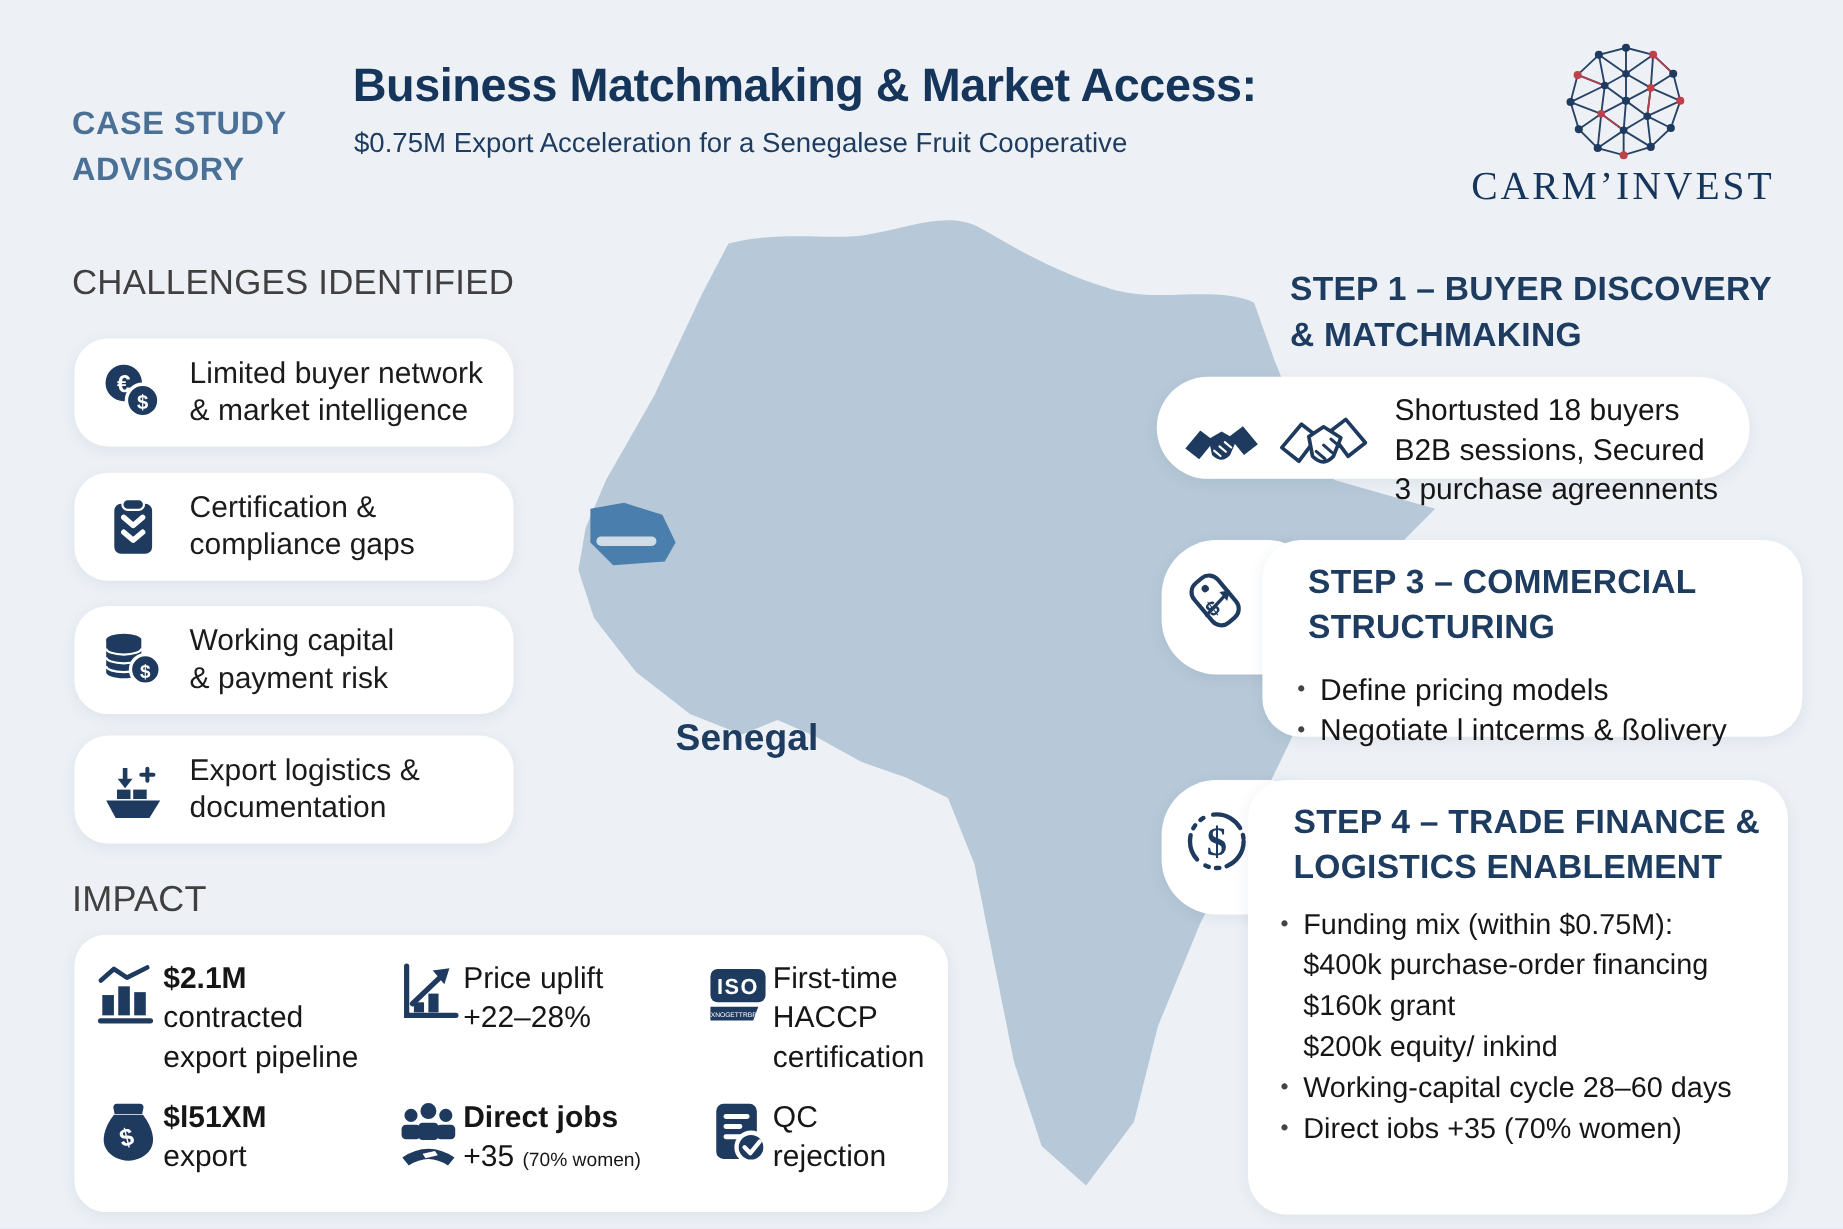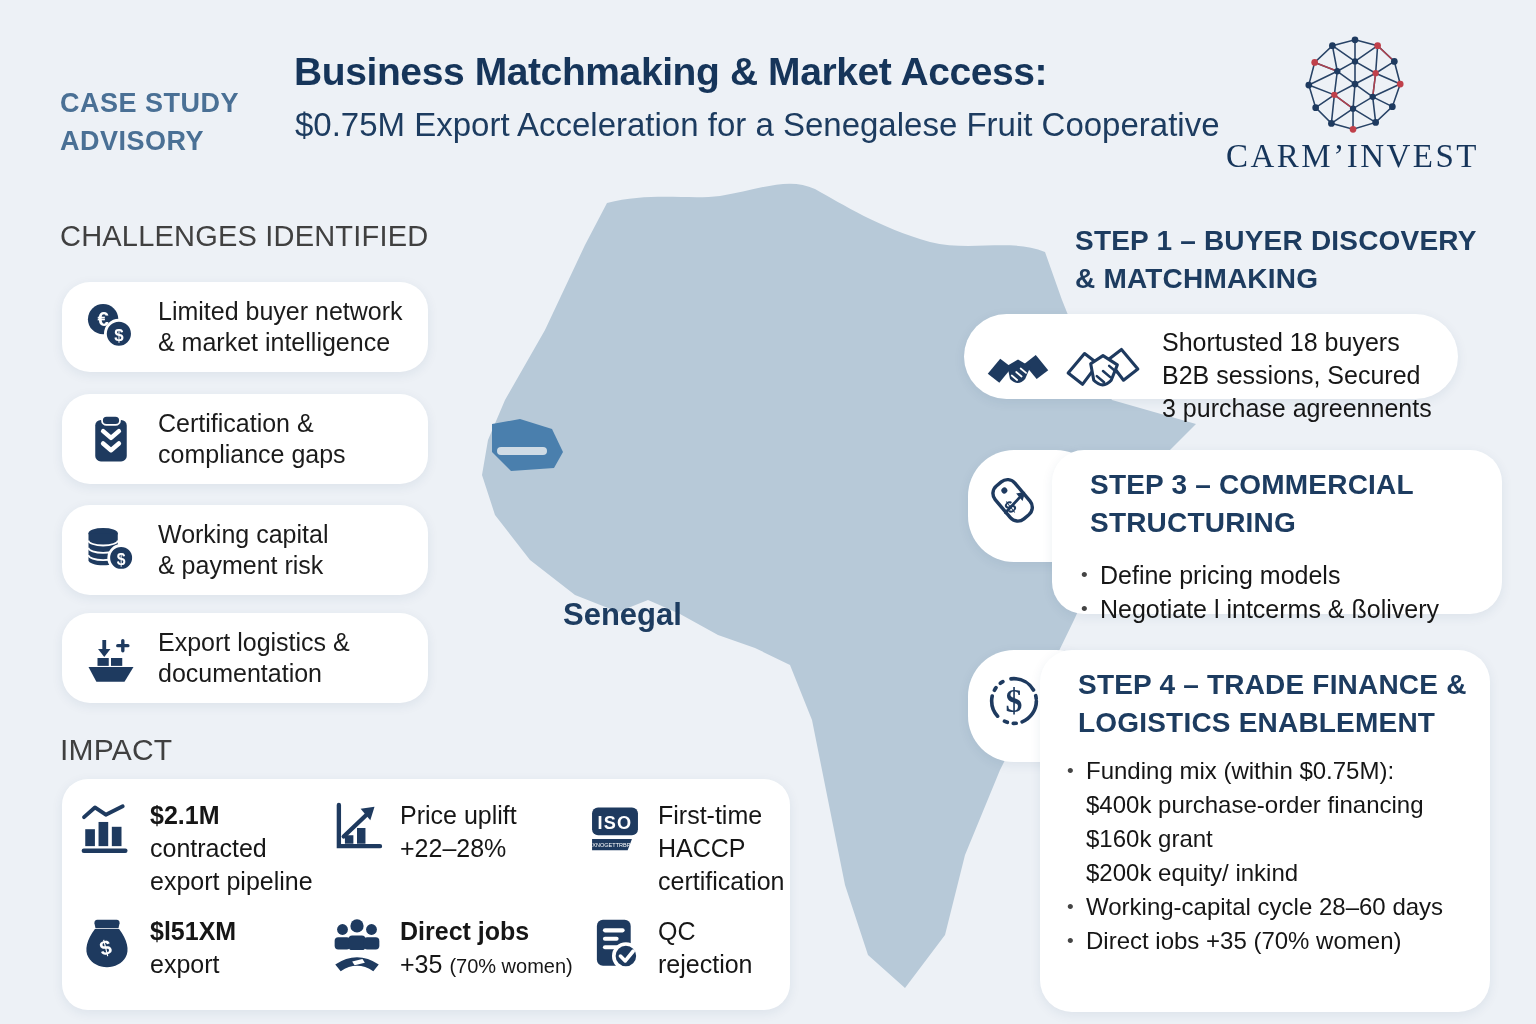--- a/index.html
+++ b/index.html
@@ -3,30 +3,30 @@
 <meta charset="utf-8">
 <style>
   html,body{margin:0;padding:0;background:#dde3ea;}
   .canvas{position:relative;width:1536px;height:1024px;background:#edf1f6;overflow:hidden;
           font-family:"Liberation Sans","DejaVu Sans",sans-serif;color:#1c1c1c;}
   .abs{position:absolute;}
   svg{display:block;}
   .card{position:absolute;background:#fff;box-shadow:0 3px 12px rgba(29,60,96,.08);z-index:2;}
   .eyebrow{font-weight:700;font-size:27px;line-height:38px;color:#4a7095;letter-spacing:.5px;z-index:3;margin-top:32px;}
   .title{font-size:39px;font-weight:700;color:#16355a;letter-spacing:-.4px;white-space:nowrap;z-index:3;}
-  .subtitle{font-size:33px;font-weight:400;color:#1d3c60;white-space:nowrap;z-index:3;}
+  .subtitle{font-size:23px;font-weight:400;color:#1d3c60;white-space:nowrap;z-index:3;}
   .brand{font-family:"Liberation Serif","DejaVu Serif",serif;font-size:33px;font-weight:400;
          color:#16355a;letter-spacing:2.5px;text-align:left;z-index:3;}
   .sec-h{font-size:29px;font-weight:400;color:#404040;letter-spacing:.2px;z-index:3;}
   .chal-card{display:flex;align-items:center;gap:20px;padding:0 14px 0 22px;width:330px;height:90px;border-radius:28px;}
   .chal-text{font-size:25px;line-height:31px;color:#1b1b1b;}
-  .impact-item{position:absolute;display:flex;gap:14px;align-items:flex-start;}
+  .impact-item{position:absolute;display:flex;align-items:flex-start;}
   .impact-text{font-size:25px;line-height:33px;color:#161616;}
   .w600{font-weight:700;}
-  .small-paren{font-size:20px;margin-top:37px;}
+  .small-paren{font-size:16px;margin-top:37px;}
   .step-h{font-size:28px;line-height:38px;font-weight:700;color:#1d3c60;letter-spacing:.2px;z-index:3;}
   .step-body{font-size:25px;line-height:33px;color:#161616;}
   .bullet{position:relative;padding-left:24px;font-size:24px;line-height:34px;color:#161616;}
   .bullet::before{content:"\2022";position:absolute;left:5px;top:0;font-size:19px;color:#444;}
   .sub-line{padding-left:24px;font-size:24px;line-height:34px;color:#161616;}
   .map-label{font-size:31px;font-weight:700;color:#1d3c60;z-index:2;}
   .circle-tab{position:absolute;background:#fff;border-radius:46px;z-index:2;box-shadow:0 3px 12px rgba(29,60,96,.08);}
 </style>
 </head>
 <body>

